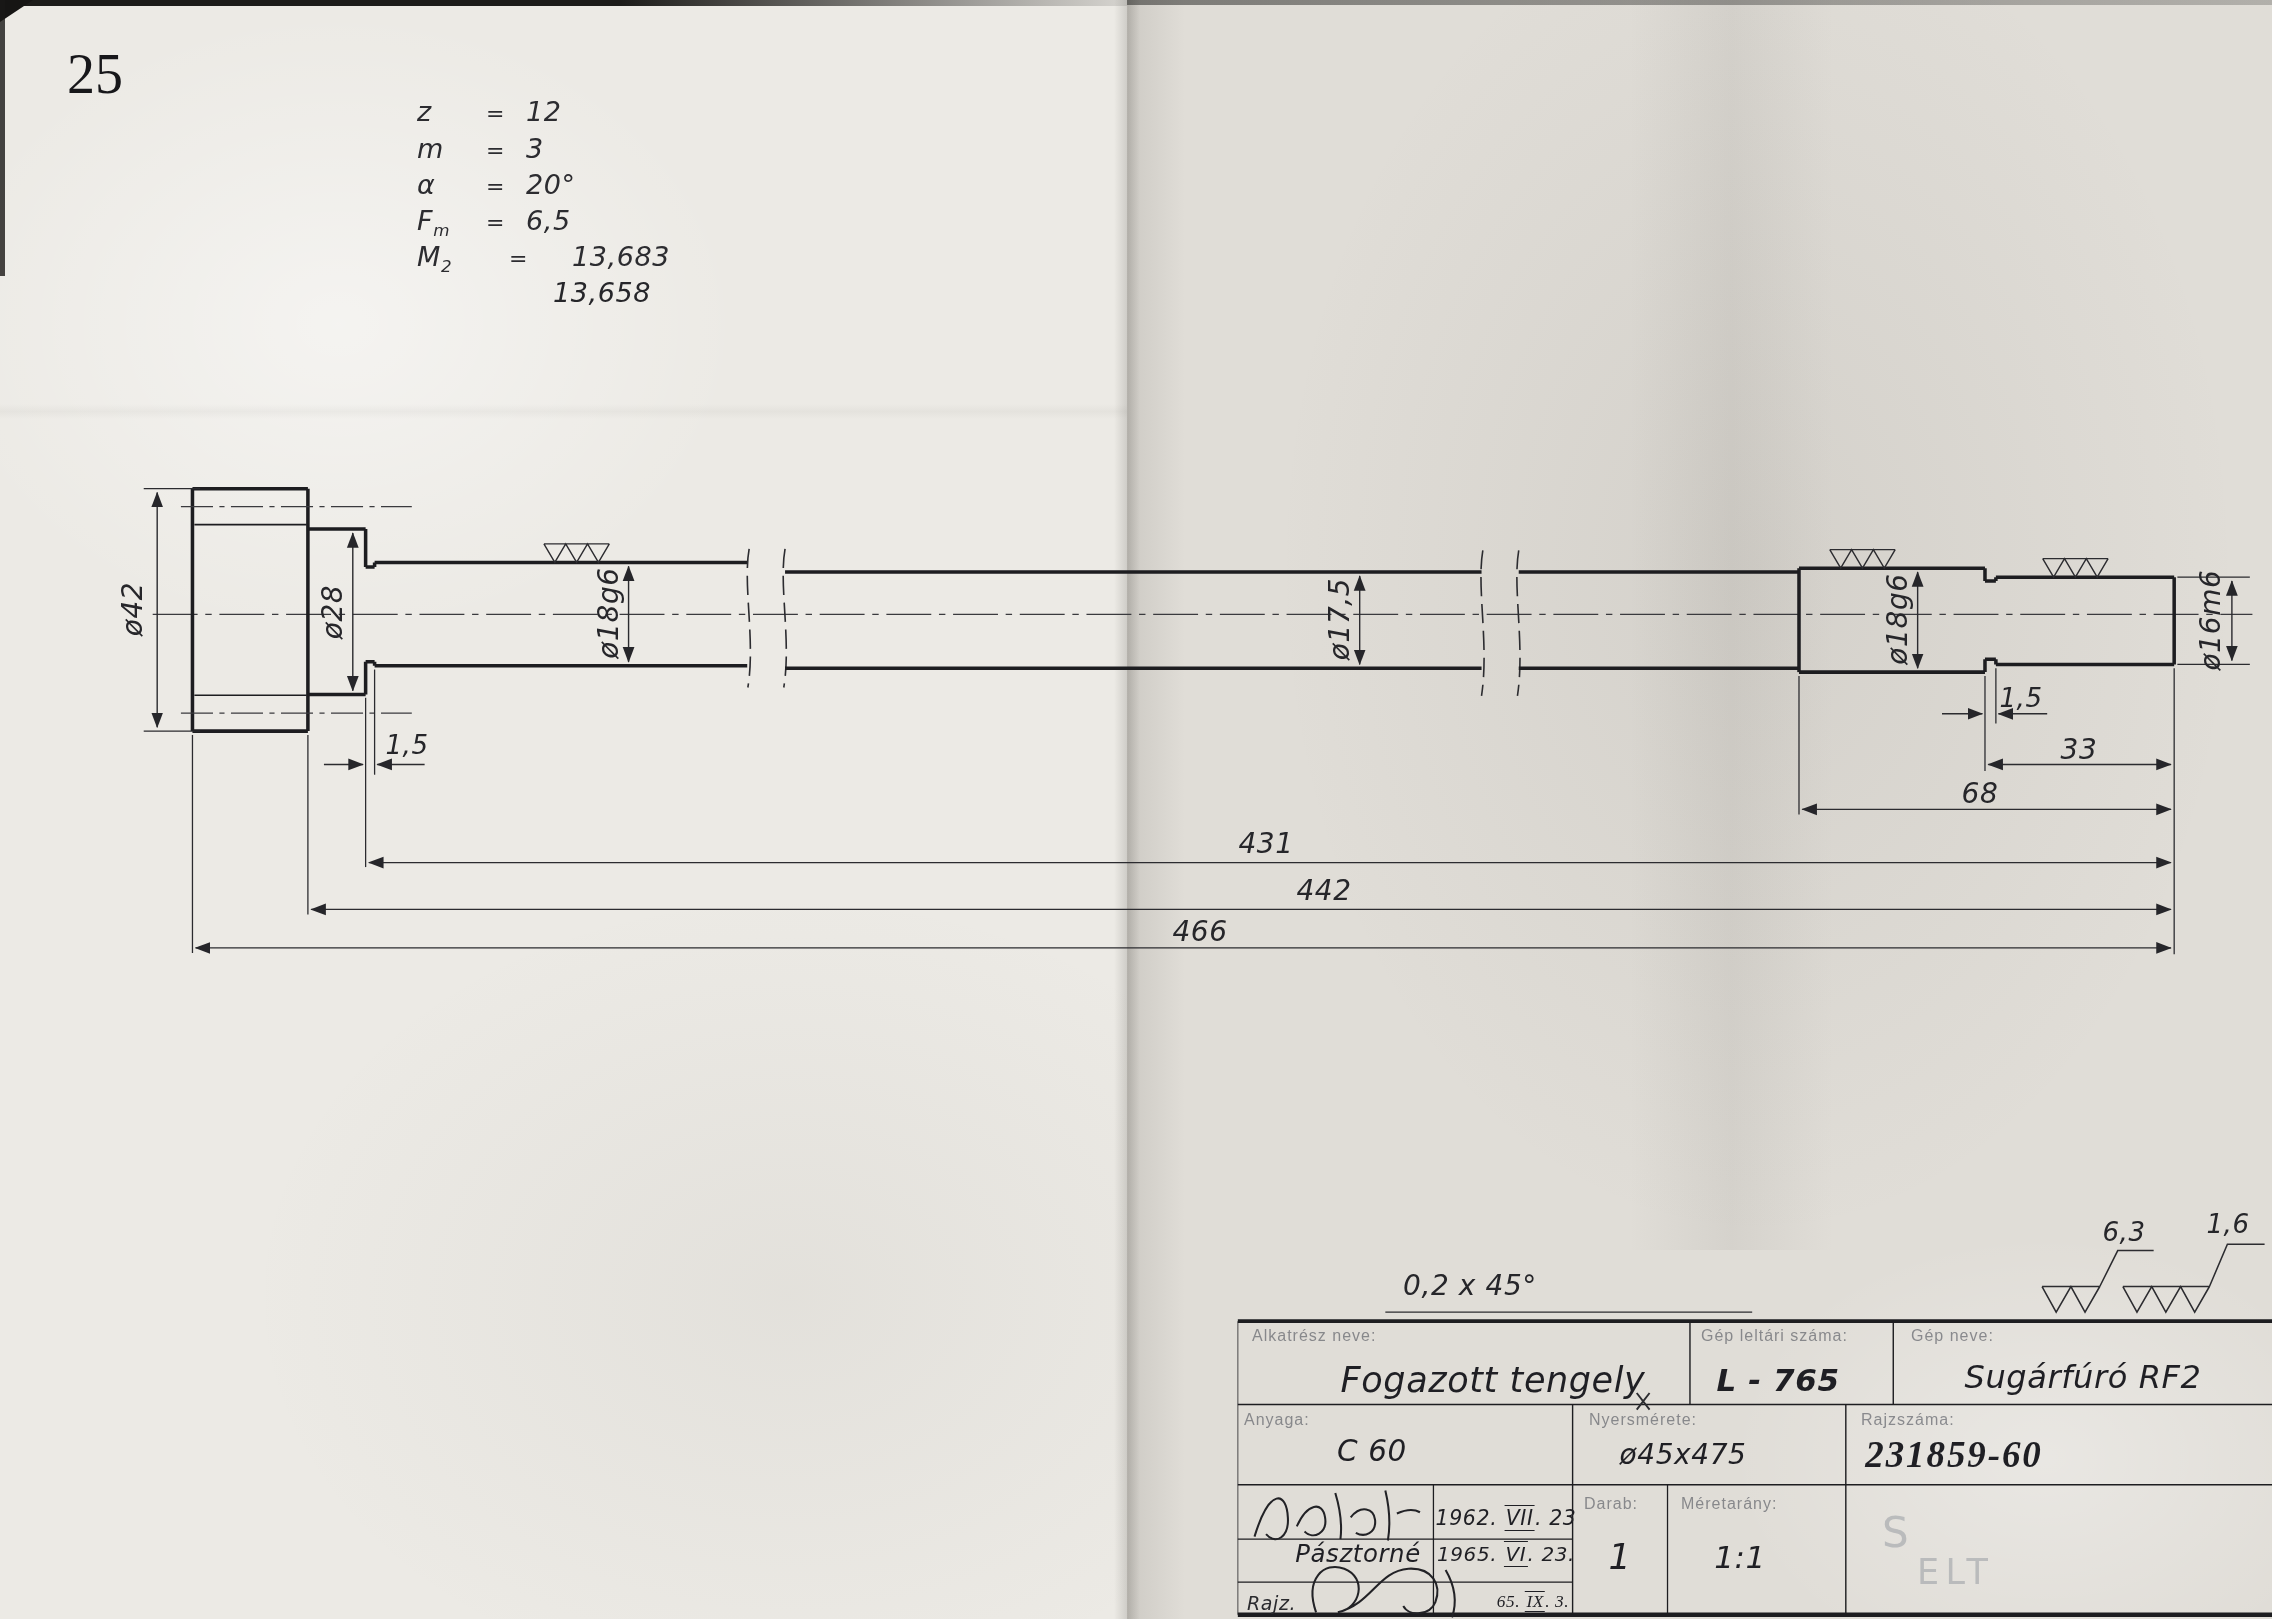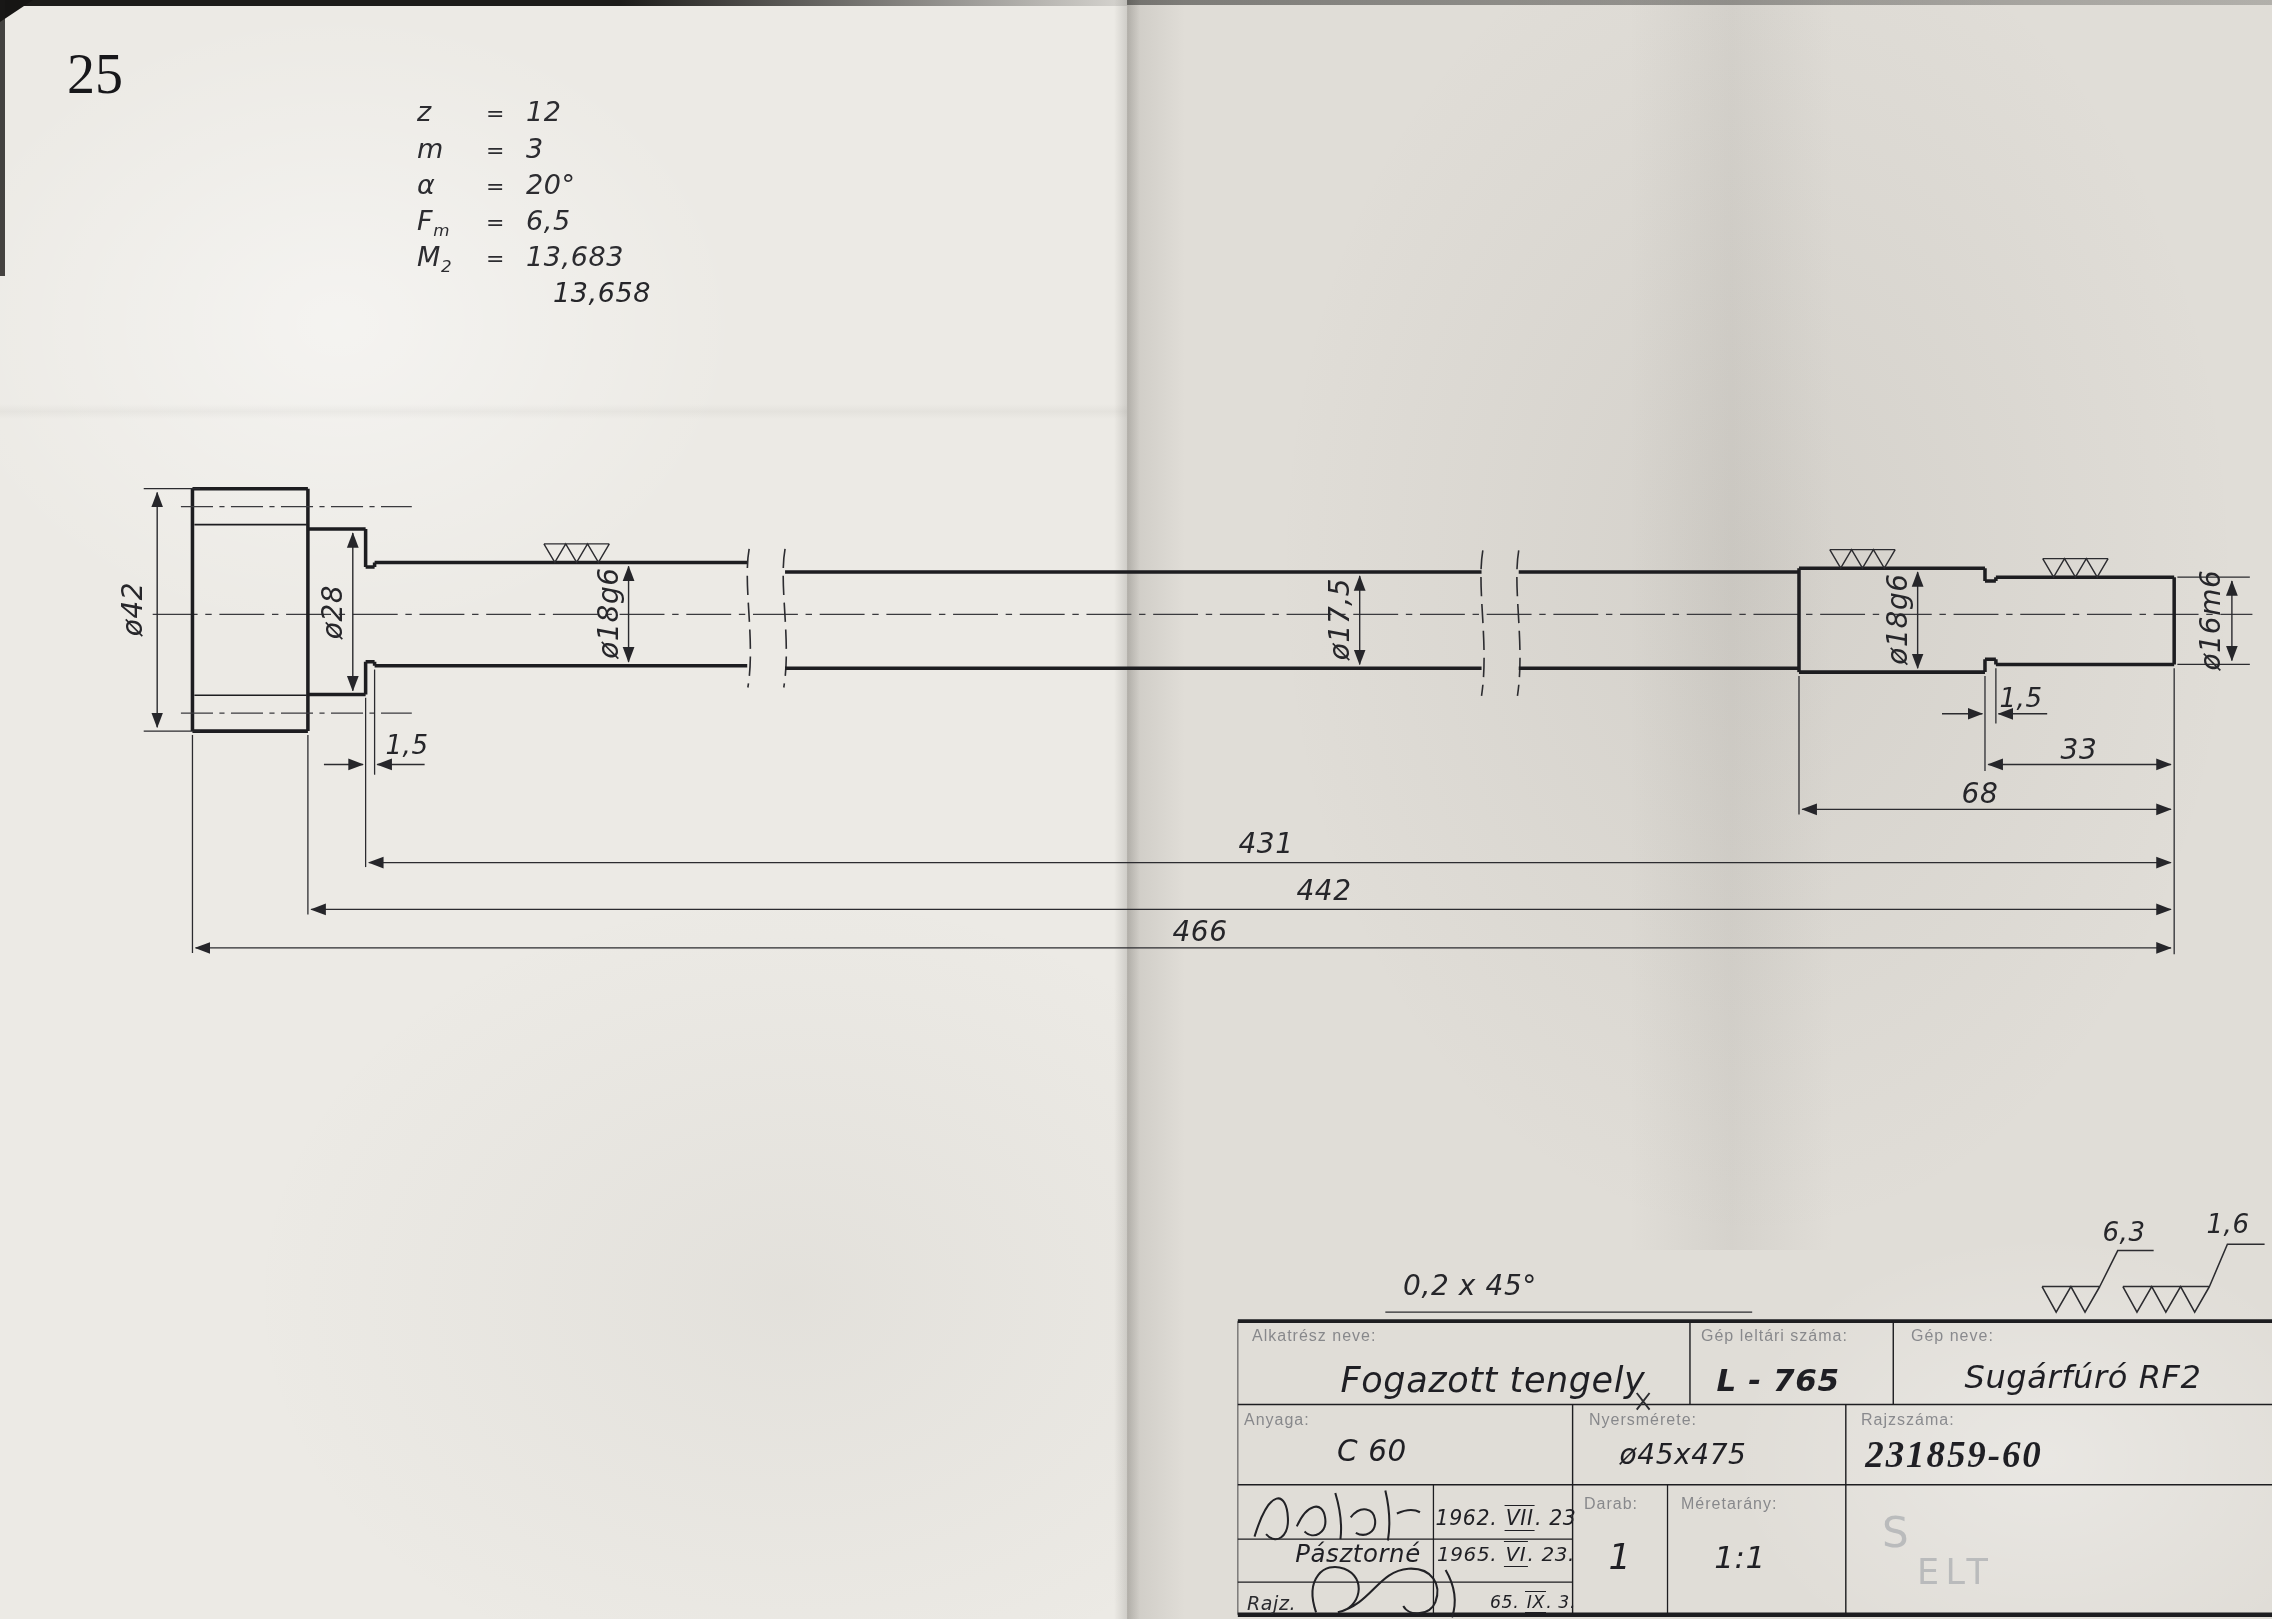--- a/index.html
+++ b/index.html
@@ -89,21 +89,21 @@
 <div class="param-row" style="top:169px;">
   <span class="param-sym"><span>α</span><sub></sub></span>
   <span class="param-eq">=</span>
   <span>20°</span>
 </div>
 <div class="param-row" style="top:205px;">
   <span class="param-sym"><span>F</span><sub>m</sub></span>
   <span class="param-eq">=</span>
   <span>6,5</span>
 </div>
-<div class="param-row" style="top:241px;">
+<div class="param-row" style="top:241px;gap:23px;">
   <span class="param-sym"><span>M</span><sub>2</sub></span>
   <span class="param-eq">=</span>
   <span>13,683</span>
 </div>
 <div class="txt hand" style="left:553px;top:277px;font-size:27px;">13,658</div>
 
 <svg width="2273" height="1620" viewBox="0 0 3544 2526">
   <defs>
     <marker id="arr" viewBox="0 0 10 10" refX="9.5" refY="5" markerWidth="11" markerHeight="11" orient="auto-start-reverse">
       <path d="M0,1.2 L10,5 L0,8.8 z" fill="#26262a"></path>
@@ -265,20 +265,20 @@
 </div>
 <div class="txt hand center tb-val" style="left:1358px;top:1553px;font-size:24.4px;">Pásztorné</div>
 <div class="txt hand center tb-val" style="left:1506px;top:1554px;font-size:20px;">
   <span>1965.</span>
   <span class="romanbar">VI</span><span>. 23.</span>
 </div>
 <div class="txt hand center tb-val" style="left:1620px;top:1557px;font-size:35px;">1</div>
 <div class="txt hand center tb-val" style="left:1740px;top:1557px;font-size:31px;">1:1</div>
 
 <div class="txt hand" style="left:1247px;top:1592px;font-size:19px;color:#2a2a2e;">Rajz.</div>
-<div class="txt hand center tb-val" style="left:1533px;top:1602px;font-size:17.3px;">
+<div class="txt hand center tb-val" style="left:1533px;top:1602px;font-size:17.3px;font-family:Liberation Serif, serif;">
   <span>65.</span>
   <span class="romanbar">IX</span><span>. 3.</span>
 </div>
 
 <div class="txt hand stamp" style="left:1882px;top:1508px;font-size:42px;">S</div>
 <div class="txt hand stamp" style="left:1917px;top:1552px;font-size:35px;letter-spacing:6.4px;">ELT</div>
 
 
 </body></html>

